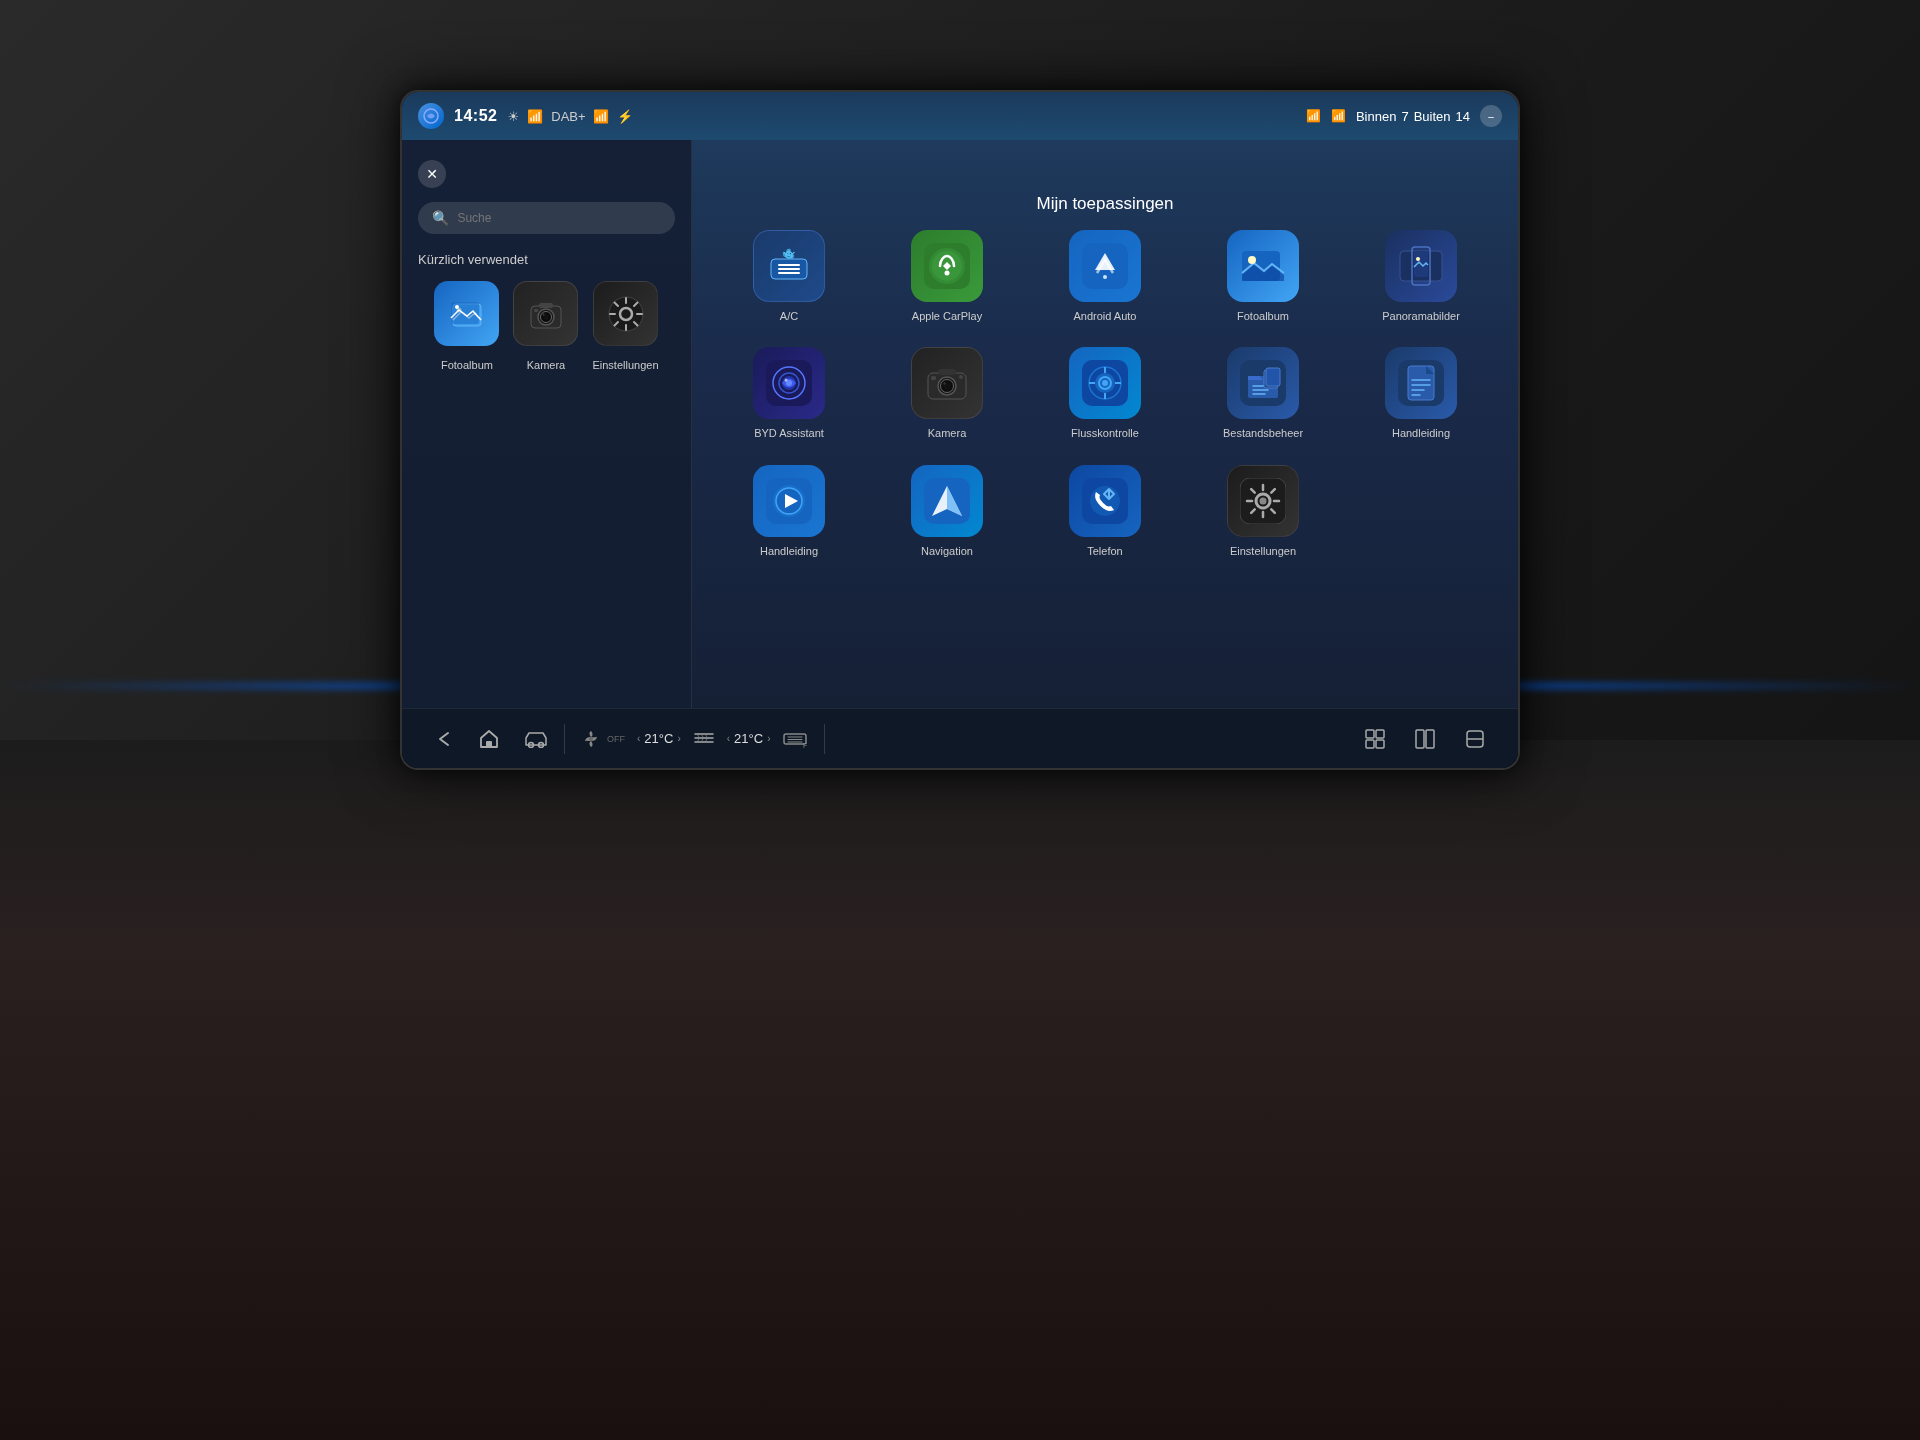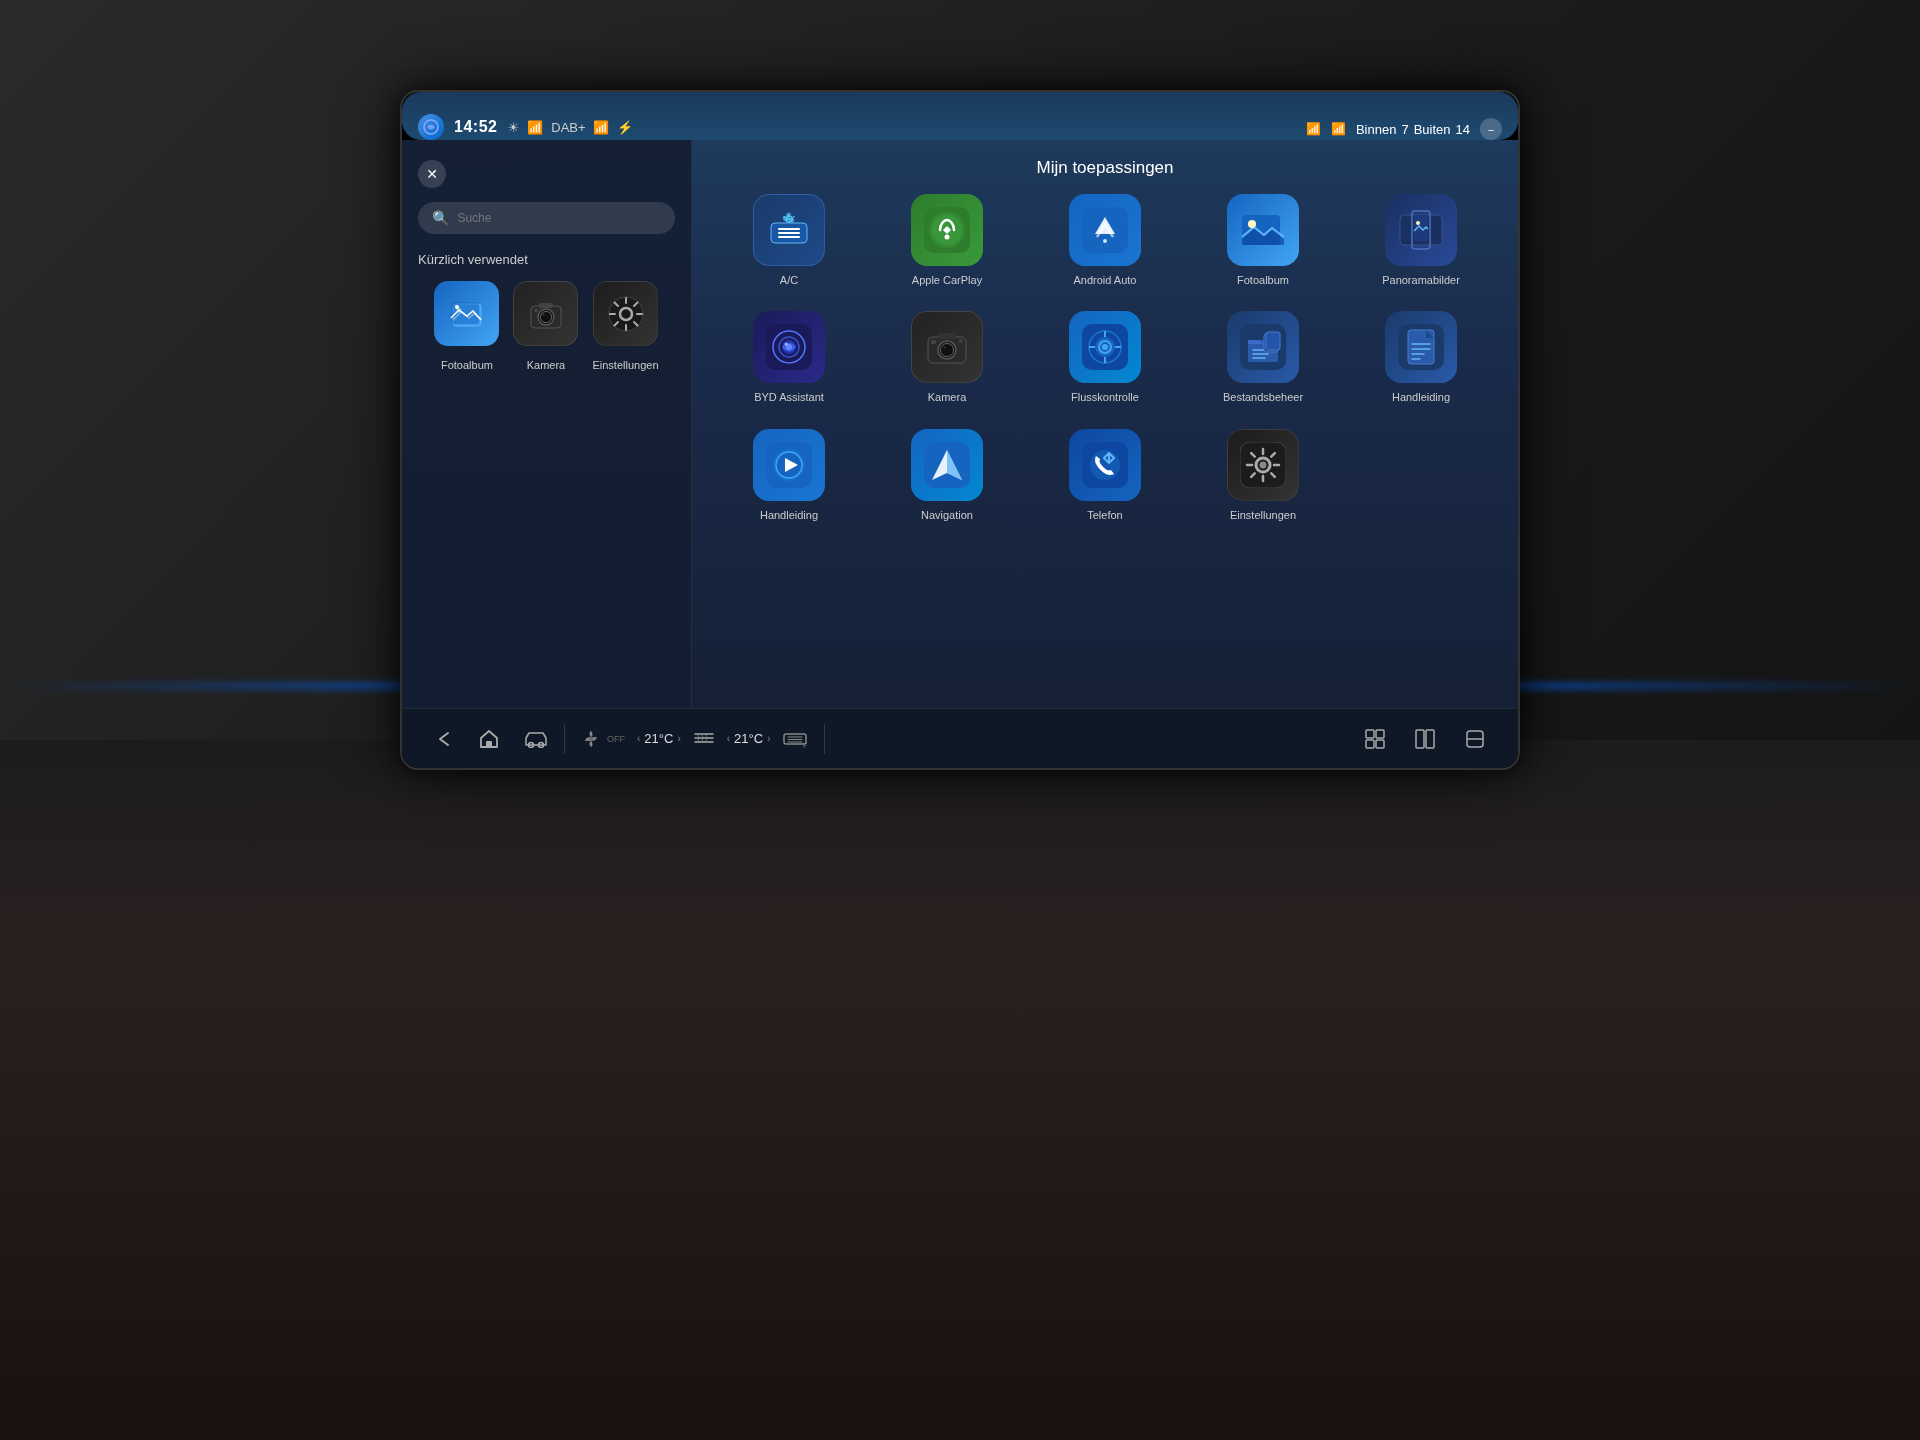--- a/index.html
+++ b/index.html
@@ -51,24 +51,23 @@
 
     
     .status-bar {
       position: absolute;
       top: 0;
       left: 0;
       right: 0;
       height: 48px;
       background: linear-gradient(180deg, #1a3a5c 0%, #1e4a70 100%);
       display: flex;
-      align-items: flex-end;
+      align-items: center;
       padding: 0 16px;
       z-index: 10;
-      border-radius: 19px;
     }
 
     .status-left {
       display: flex;
       align-items: center;
       gap: 10px;
     }
 
     .status-logo {
       width: 26px;
@@ -204,20 +203,21 @@
       display: flex;
       gap: 14px;
       justify-content: center;
     }
 
     
     .right-panel {
       flex: 1;
       padding: 18px 24px;
       overflow: hidden;
+      margin-top: 36px;
     }
 
     .apps-title {
       color: white;
       font-size: 17px;
       font-weight: 500;
       text-align: center;
       margin-bottom: 16px;
     }
 

